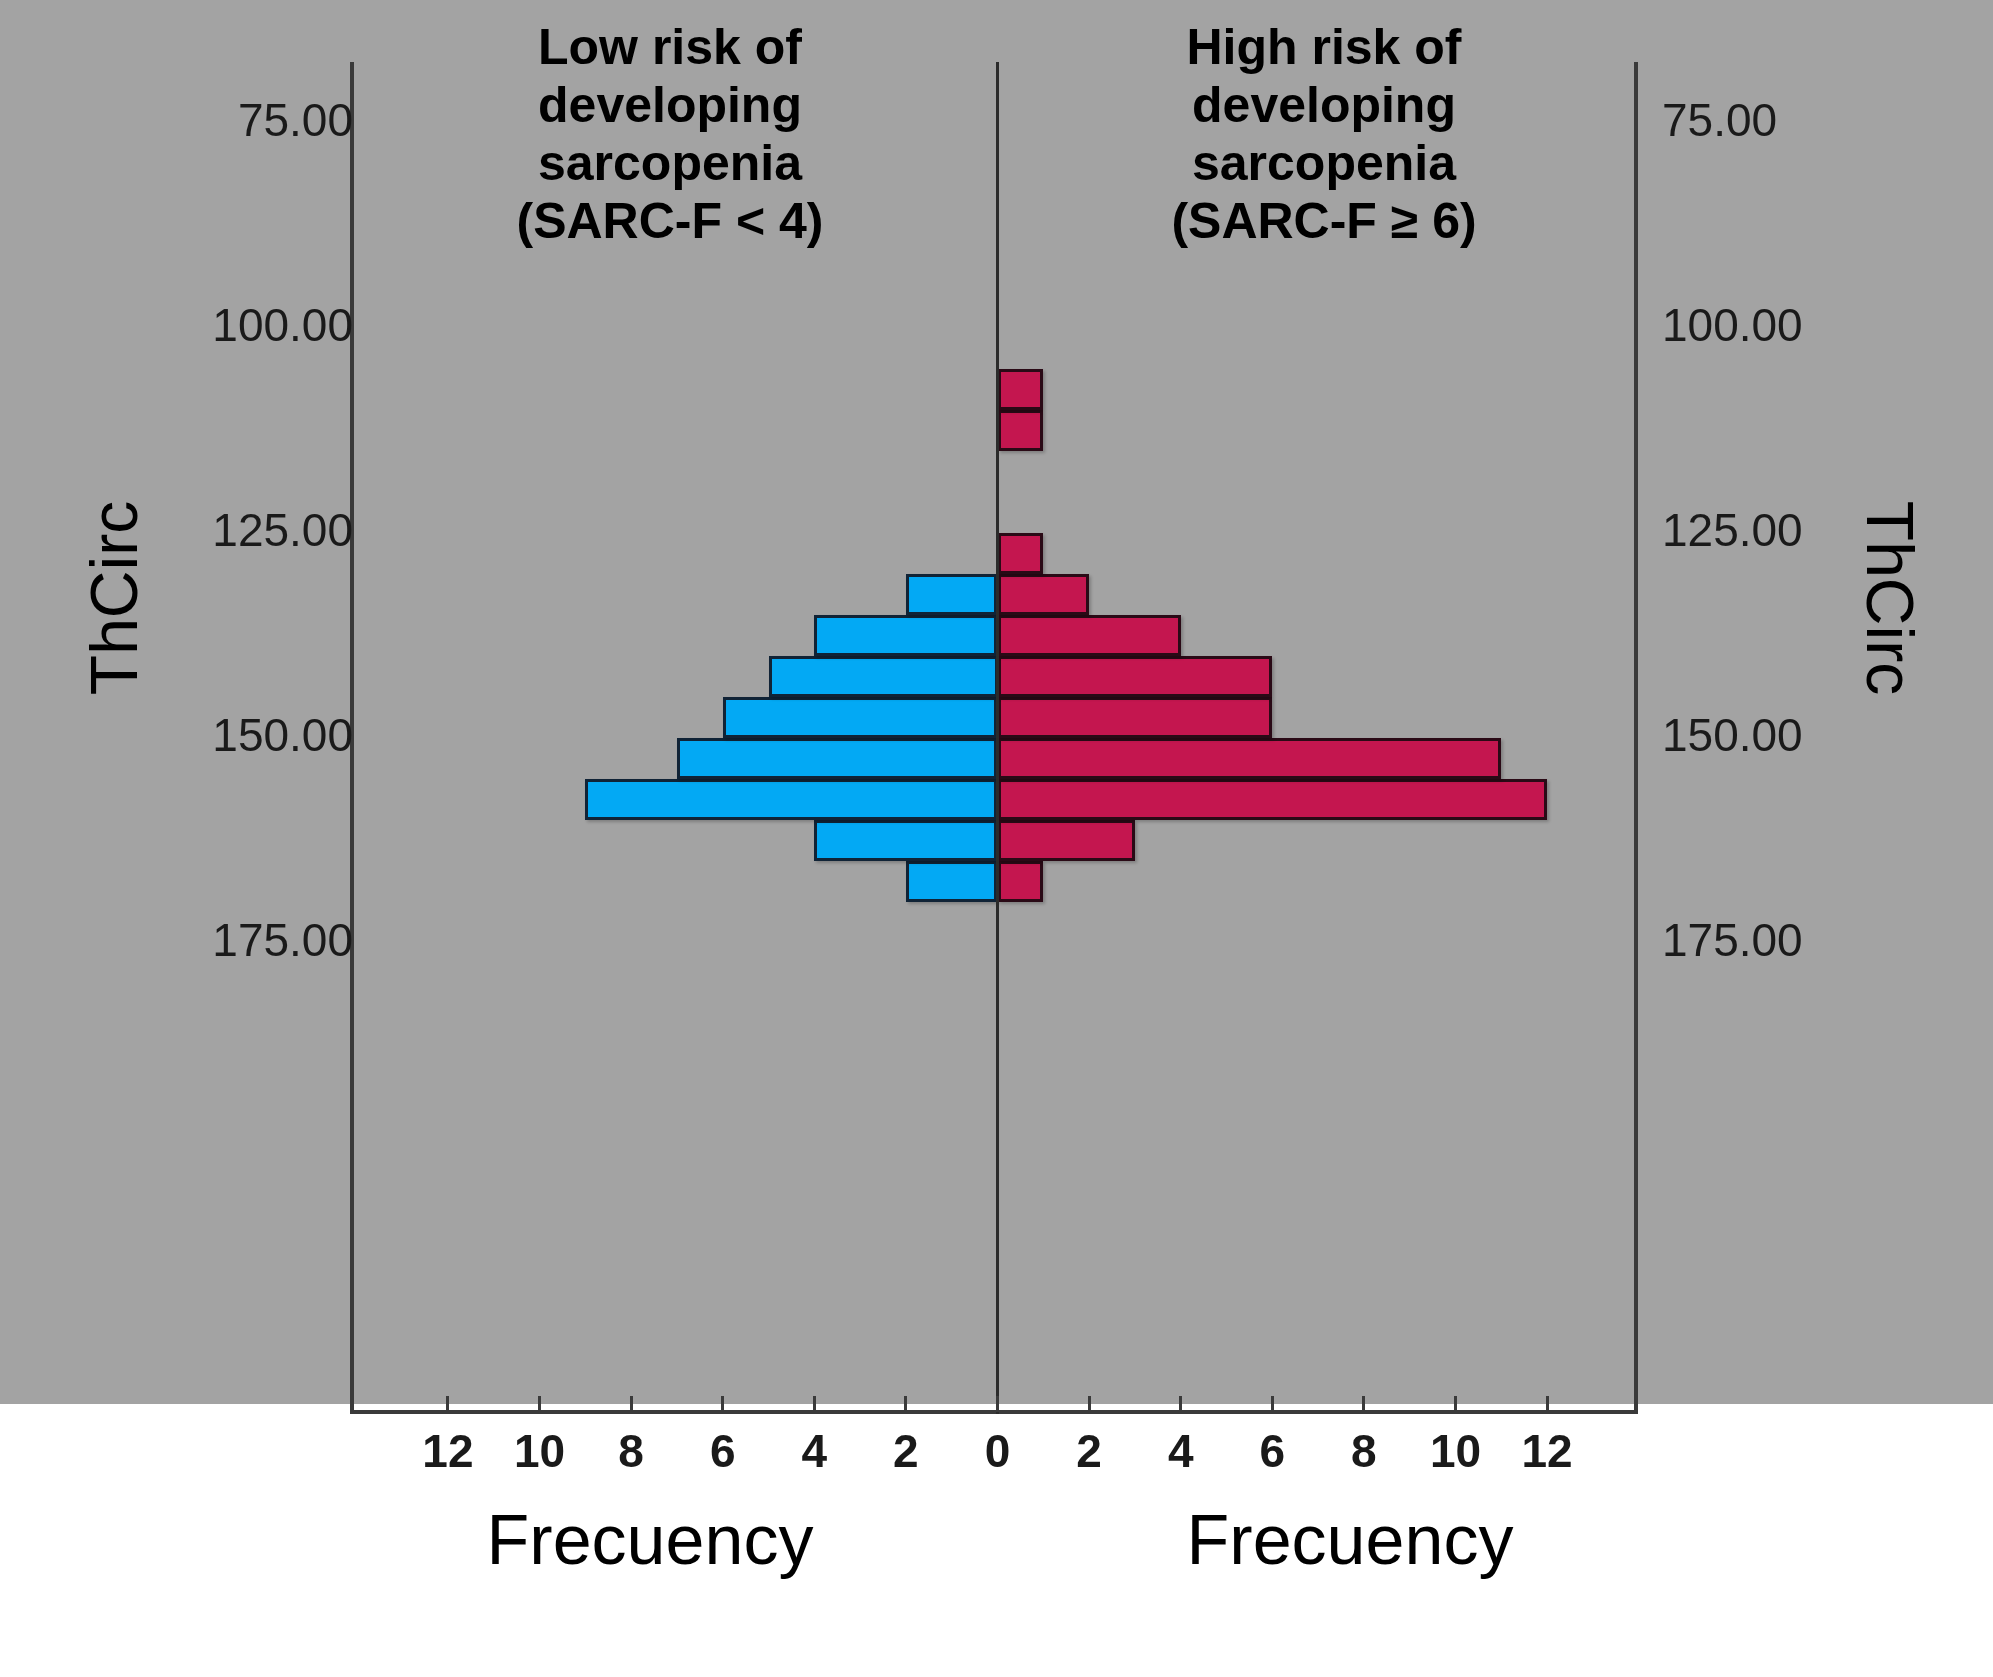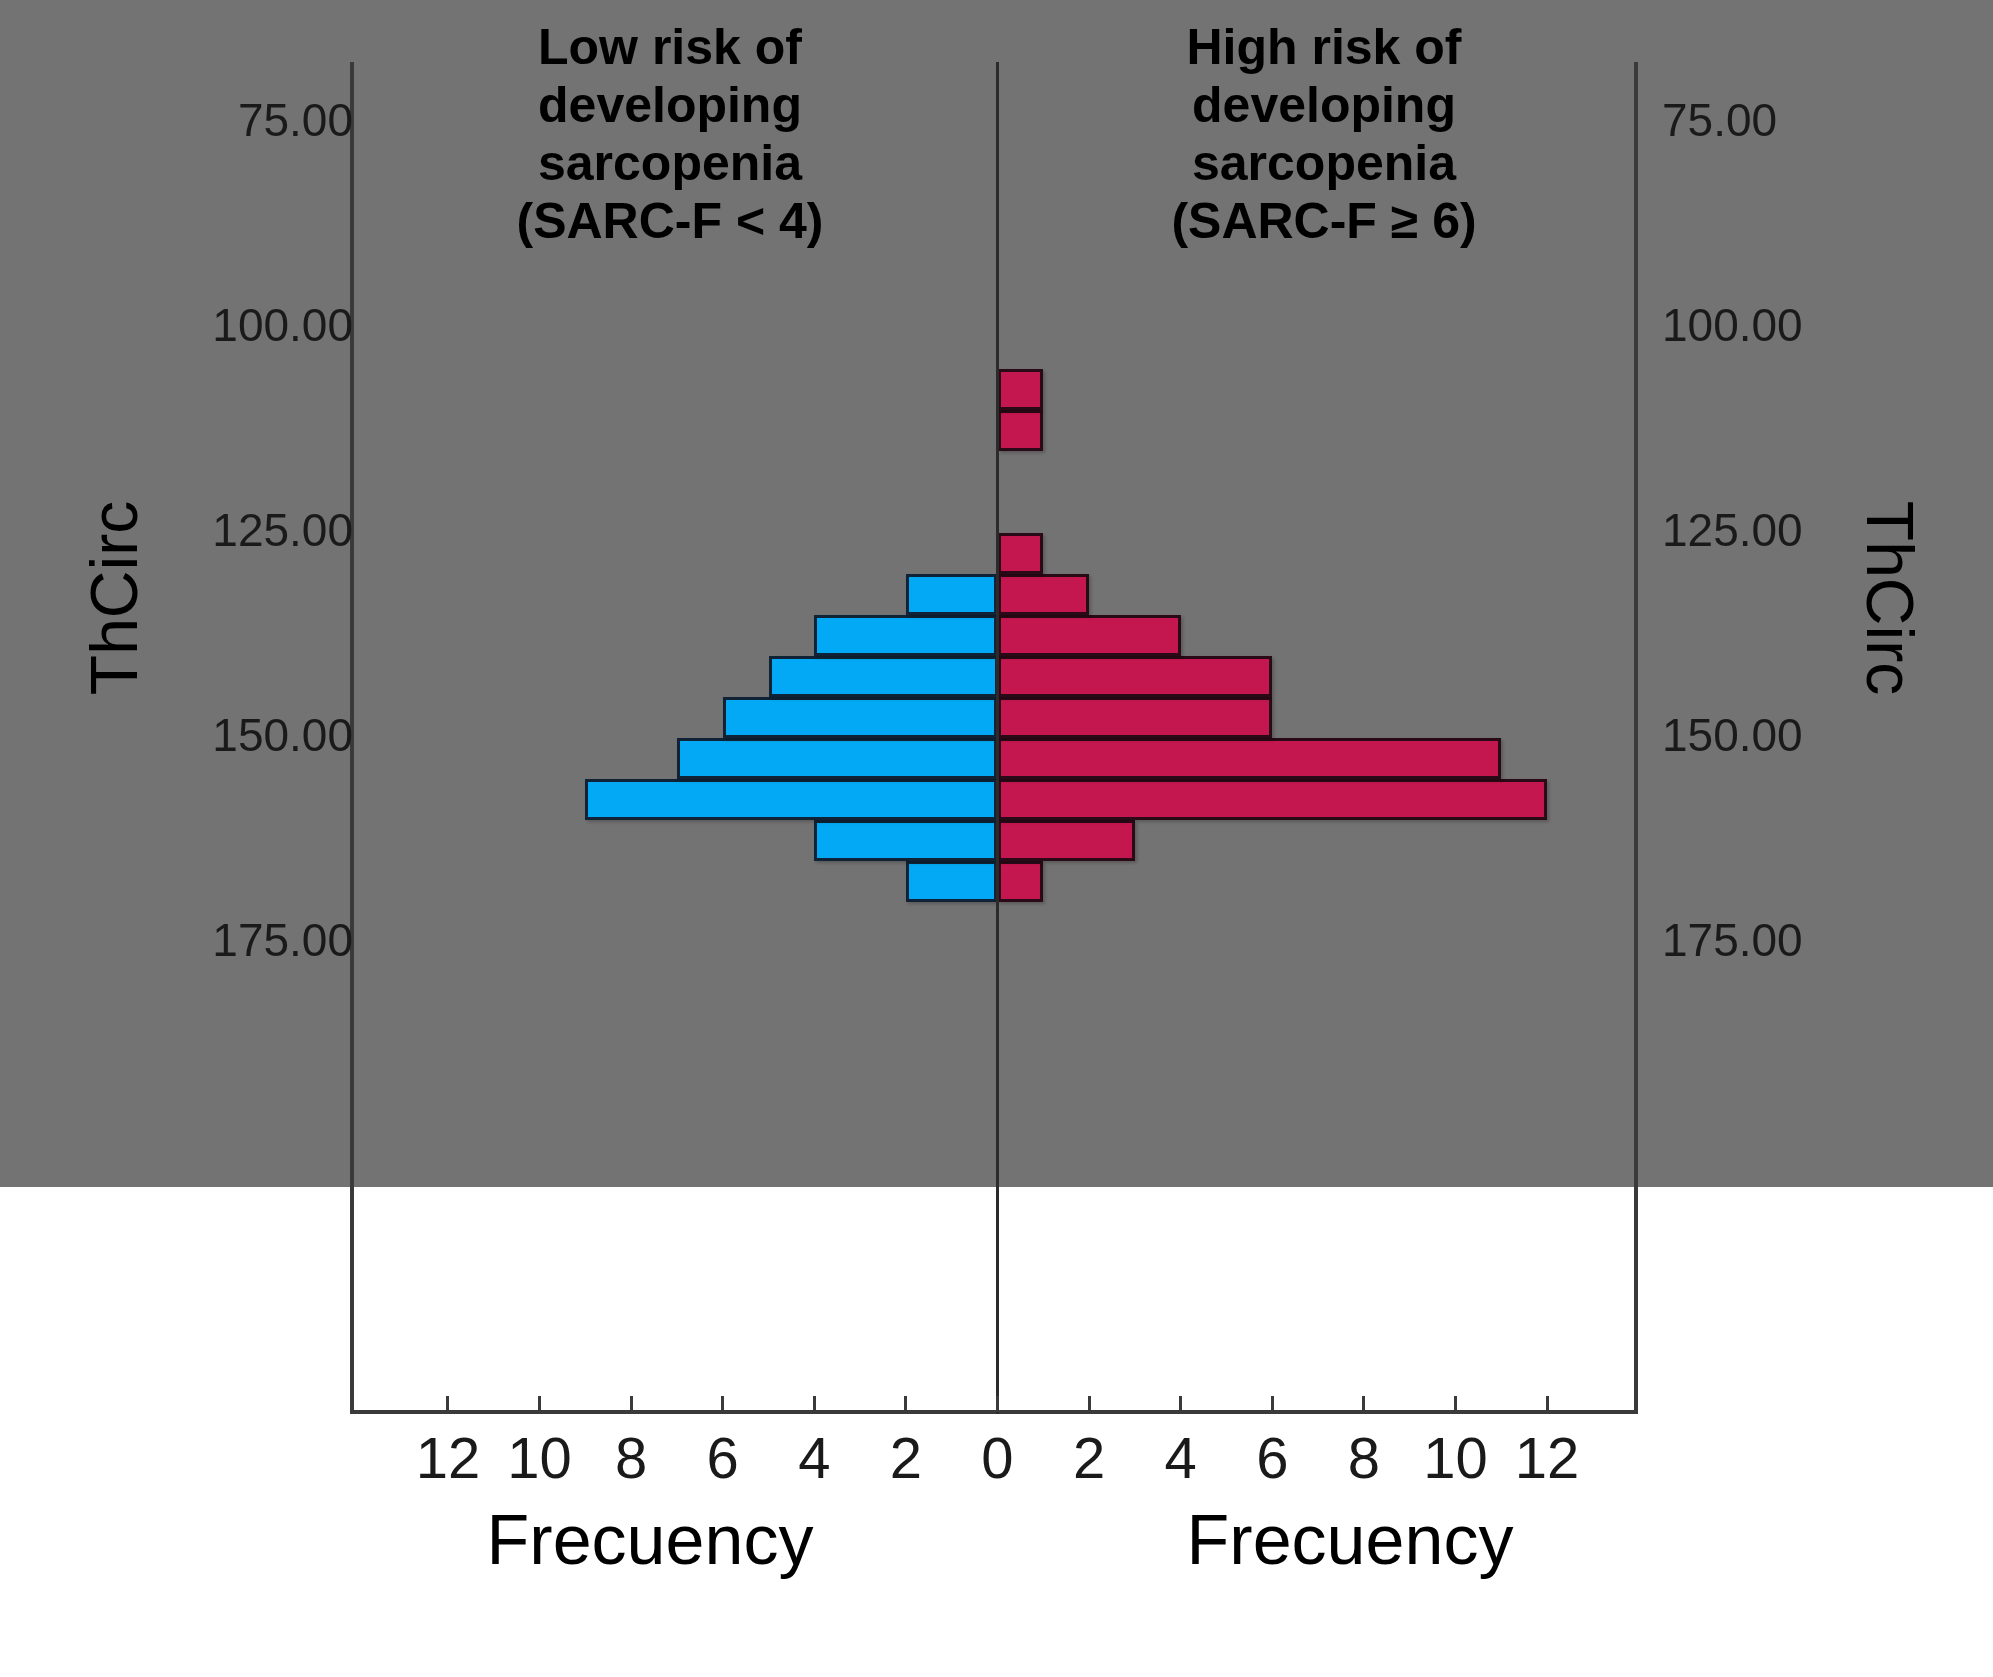--- a/index.html
+++ b/index.html
@@ -1,33 +1,33 @@
 <!DOCTYPE html>
 <html><head>
 <meta charset="utf-8">
 <style>
   html,body{margin:0;padding:0;background:#ffffff;}
   body{width:1993px;height:1677px;font-family:"Liberation Sans",sans-serif;overflow:hidden;}
-  #root{position:relative;width:1993px;height:1187px;background:#737373;}
+  #root{position:relative;width:1993px;height:1404px;background:#a3a3a3;}
 
   
   .axis-line{position:absolute;background:#3a3a3a;}
   .frame-left{left:350px;top:62px;width:4px;height:1352px;}
   .frame-right{left:1634px;top:62px;width:4px;height:1352px;}
   .frame-bottom{left:350px;top:1410px;width:1288px;height:4px;}
   .center-axis{left:996px;top:62px;width:3px;height:1352px;background:#2b2b2b;position:absolute;}
 
   .tickmark{position:absolute;background:#3a3a3a;width:3px;height:16px;top:1396px;}
 
   
   .ytick{position:absolute;font-size:46px;color:#1a1a1a;letter-spacing:0px;white-space:nowrap;}
   .ytick.left{right:1640px;text-align:right;}
   .ytick.right{left:1662px;text-align:left;}
 
-  .xtick{position:absolute;font-size:58px;color:#1a1a1a;top:1424px;transform:translateX(-50%);white-space:nowrap;}
+  .xtick{position:absolute;font-size:46px;color:#1a1a1a;top:1424px;transform:translateX(-50%);white-space:nowrap;font-weight:bold;}
 
   
   .panel-title{position:absolute;font-size:50px;font-weight:bold;color:#000;text-align:center;line-height:1.16;white-space:pre-line;}
   .panel-title.low{left:370px;top:18px;width:600px;}
   .panel-title.high{left:1024px;top:18px;width:600px;}
 
   
   .axis-name{position:absolute;font-size:66px;color:#000;white-space:nowrap;}
   .axis-name.ythleft{left:-36px;top:560px;width:300px;text-align:center;transform:rotate(-90deg);transform-origin:center center;}
   .axis-name.ythright{left:1740px;top:560px;width:300px;text-align:center;transform:rotate(90deg);transform-origin:center center;}

